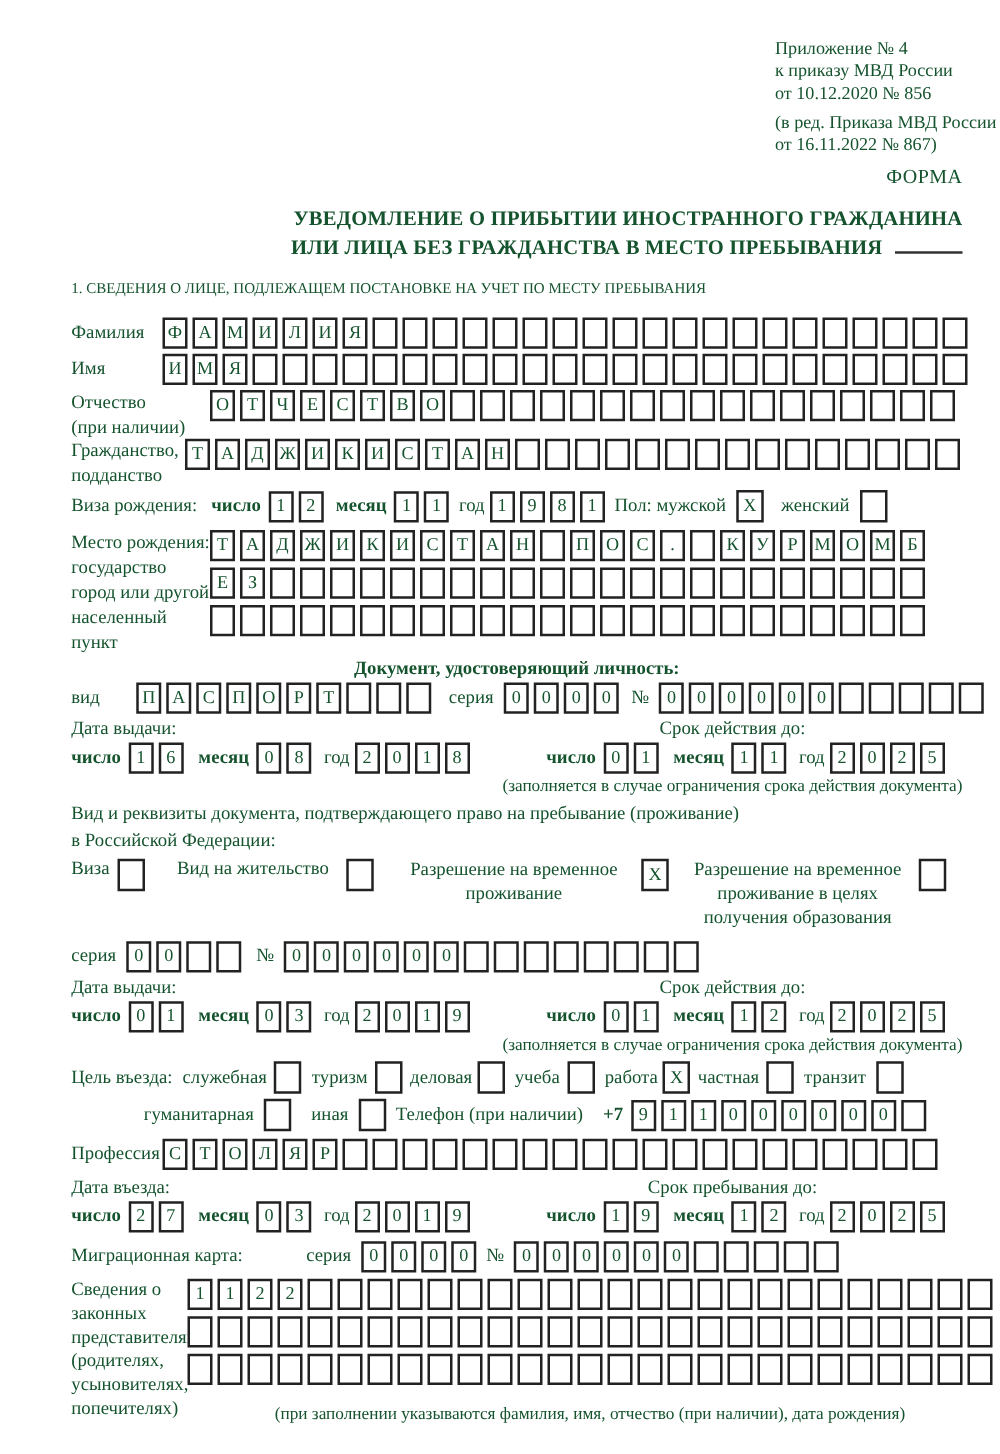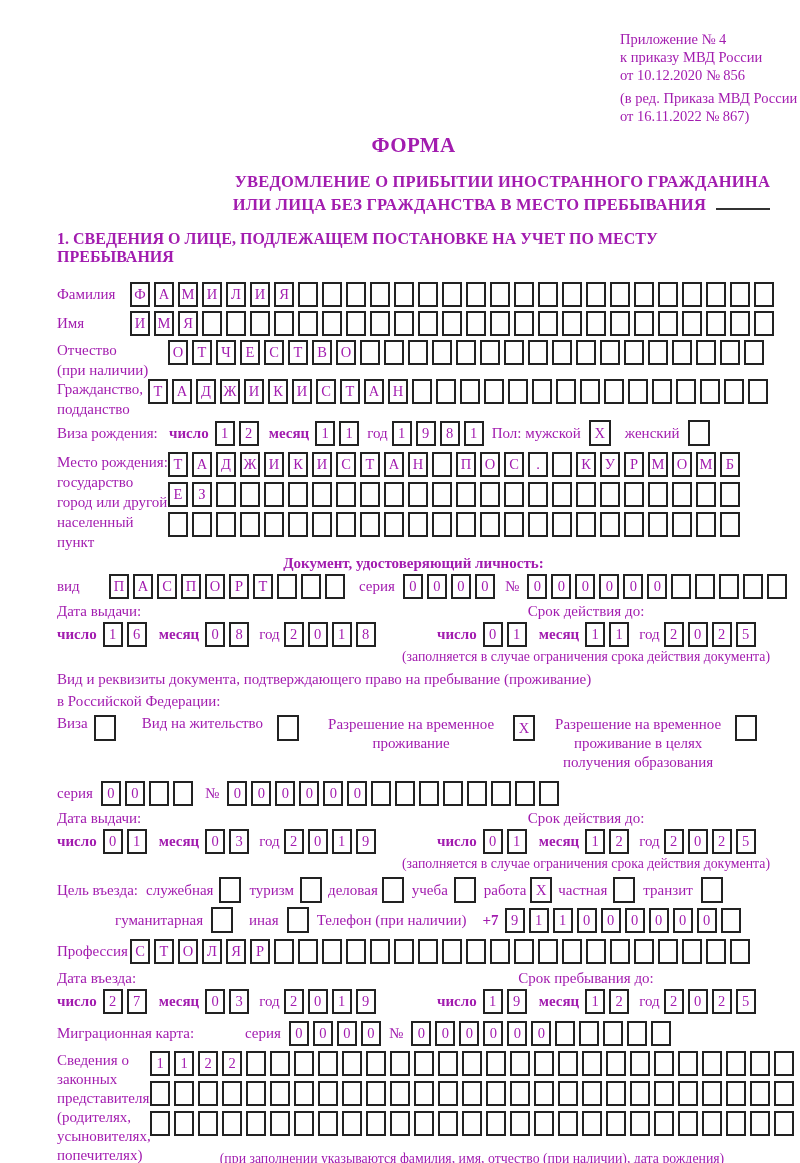--- a/index.html
+++ b/index.html
@@ -1,28 +1,28 @@
 <!DOCTYPE html>
 <html><head>
 <meta charset="utf-8">
 <style>
   * { box-sizing: border-box; }
   html, body { margin: 0; padding: 0; background: #fff; }
   .page {
     width: 800px; height: 1163px; overflow: hidden; position: relative;
     padding: 30px 30px 0 57px;
     font-family: "Liberation Serif", "DejaVu Serif", serif;
-    color: #a21caf; font-size: 15px; background: #fff;
+    color: #14532d; font-size: 15px; background: #fff;
   }
   .hdr { margin-left: 563px; font-size: 14.5px; line-height: 18px; white-space: nowrap; }
   .hdr .gap { margin-top: 5px; text-align: right; }
-  .forma { font-weight: 700; text-align: center; margin-top: 8px; font-size: 21px; letter-spacing: .4px; }
+  .forma { font-weight: 400; text-align: right; margin-top: 8px; font-size: 16px; letter-spacing: .4px; }
   .title { margin-top: 12px; text-align: right; font-weight: 700; font-size: 16.5px; line-height: 23px; letter-spacing: .2px; }
   .uline { display: inline-block; width: 54px; border-bottom: 2.5px solid #333; height: 2px; margin-left: 10px; }
-  .sec { margin-top: 14px; font-weight: 700; font-size: 16px; }
+  .sec { margin-top: 14px; font-weight: 400; font-size: 12px; }
 
   .row  { display: flex; align-items: center; }
   .rowt { display: flex; align-items: flex-start; }
   .lbl  { flex: none; white-space: nowrap; }
   .boxes { display: flex; gap: 4px; flex: none; }
   .boxcol { display: flex; flex-direction: column; gap: 5px; }
   .cell {
     flex: none; display: flex; align-items: center; justify-content: center;
     width: 20px; height: 25px; border: 2px solid #222; background: #fff;
     font-size: 14.5px; font-family: "Liberation Serif", serif;

